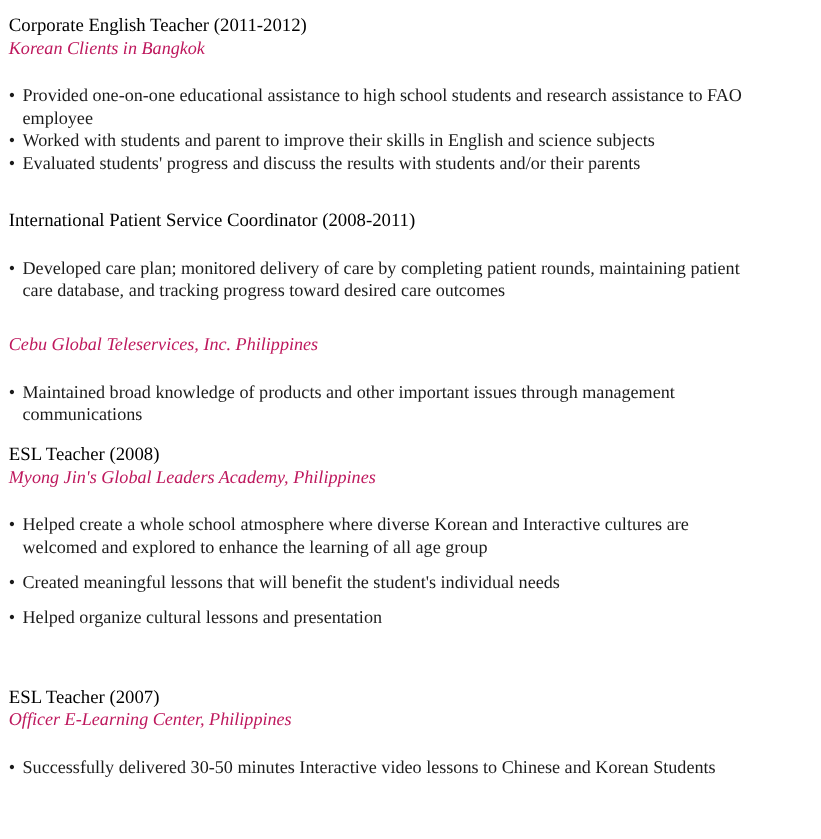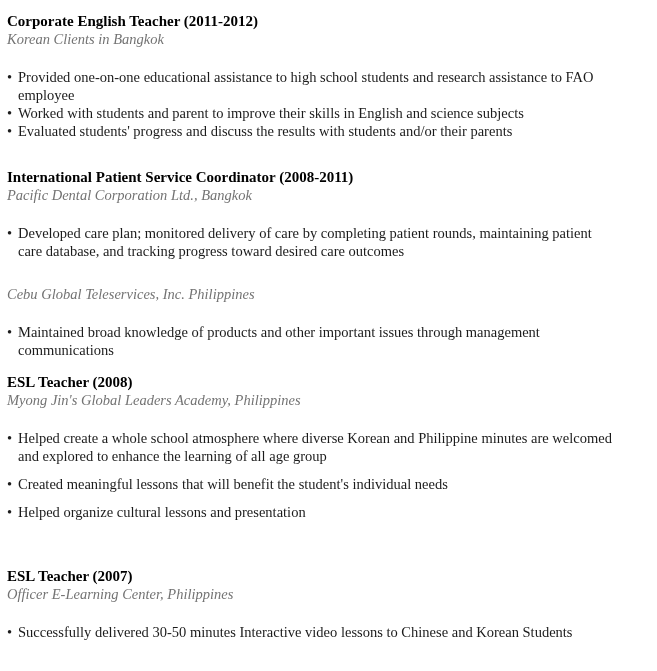--- a/index.html
+++ b/index.html
@@ -16,27 +16,27 @@
     padding: 12px 42px 0 7px;
     font-family: "Liberation Serif", "DejaVu Serif", serif;
     font-size: 14.5px;
     line-height: 18px;
     color: #1b1b1b;
   }
   .job-title {
     margin: 0;
     font-size: 15px;
     line-height: 18px;
-    font-weight: bold;
+    font-weight: normal;
     color: #000000;
   }
   .job-org {
     margin: 0;
     font-style: italic;
-    color: #737373;
+    color: #be185d;
   }
   .job-bullets {
     list-style: none;
     margin: 20px 0 0 0;
     padding: 0;
   }
   .bullet-item {
     display: flex;
     align-items: flex-start;
   }
@@ -76,21 +76,20 @@
       </li>
       <li class="bullet-item">
         <span class="bullet-marker">•</span>
         <span class="bullet-text">Evaluated students' progress and discuss the results with students and/or their parents</span>
       </li>
     </ul>
   </section>
 
   <section class="job job-1">
     <h3 class="job-title">International Patient Service Coordinator (2008-2011)</h3>
-    <p class="job-org">Pacific Dental Corporation Ltd., Bangkok</p>
     <ul class="job-bullets">
       <li class="bullet-item">
         <span class="bullet-marker">•</span>
         <span class="bullet-text">Developed care plan; monitored delivery of care by completing patient rounds, maintaining patient care database, and tracking progress toward desired care outcomes</span>
       </li>
     </ul>
   </section>
 
   <section class="job job-2">
     <p class="job-org">Cebu Global Teleservices, Inc. Philippines</p>
@@ -101,21 +100,21 @@
       </li>
     </ul>
   </section>
 
   <section class="job job-3">
     <h3 class="job-title">ESL Teacher (2008)</h3>
     <p class="job-org">Myong Jin's Global Leaders Academy, Philippines</p>
     <ul class="job-bullets">
       <li class="bullet-item">
         <span class="bullet-marker">•</span>
-        <span class="bullet-text">Helped create a whole school atmosphere where diverse Korean and Philippine minutes are welcomed and explored to enhance the learning of all age group</span>
+        <span class="bullet-text">Helped create a whole school atmosphere where diverse Korean and Interactive cultures are welcomed and explored to enhance the learning of all age group</span>
       </li>
       <li class="bullet-item">
         <span class="bullet-marker">•</span>
         <span class="bullet-text">Created meaningful lessons that will benefit the student's individual needs</span>
       </li>
       <li class="bullet-item">
         <span class="bullet-marker">•</span>
         <span class="bullet-text">Helped organize cultural lessons and presentation</span>
       </li>
     </ul>

